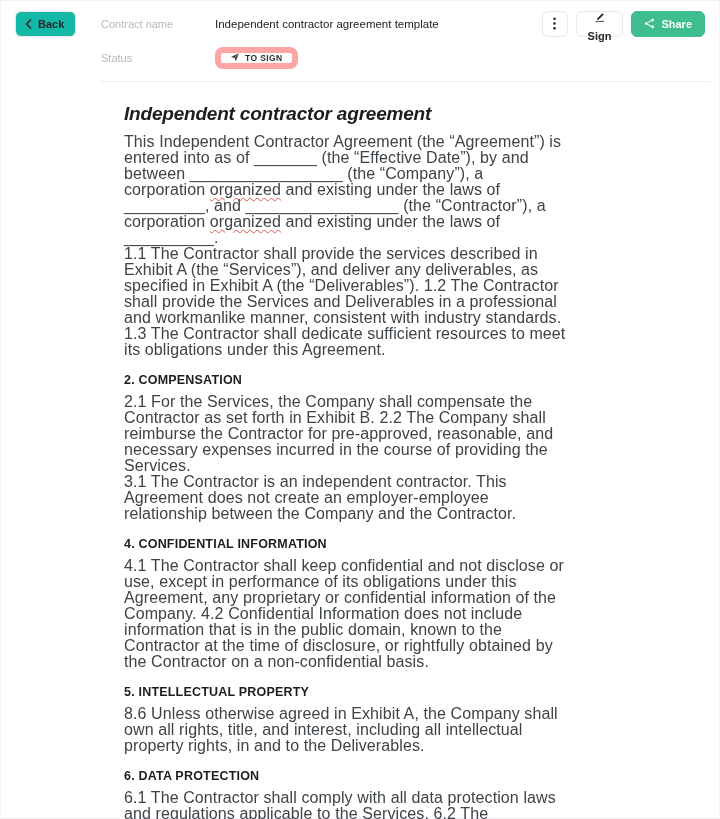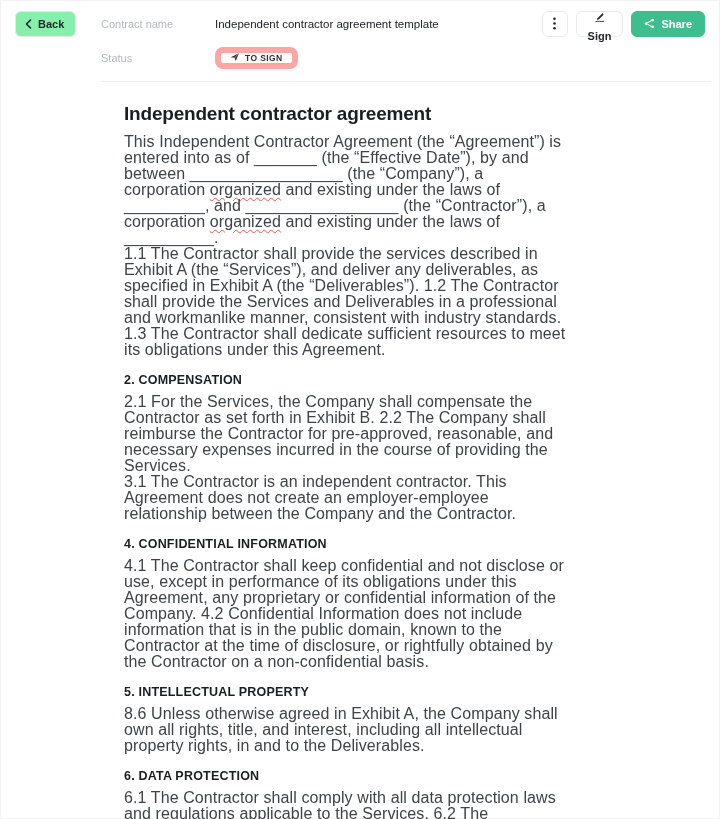--- a/index.html
+++ b/index.html
@@ -4,21 +4,21 @@
 <style>
   * { margin:0; padding:0; box-sizing:border-box; }
   html,body { width:720px; height:819px; overflow:hidden; background:#fff;
     font-family:"Liberation Sans", sans-serif; color:#3e4347; }
   .frame { width:720px; height:819px; background:#fff; border:1px solid #f1f2f4; }
 
   
   .header { display:grid; grid-template-columns:86px 100px 1fr auto;
     align-items:center; padding:10px 14px 0 14px; row-gap:10px; }
   .back-btn { justify-self:start; display:inline-flex; align-items:center; gap:5px;
-    height:26px; padding:0 11px 0 8px; background:#86efac; border:1px solid #e6e8ea;
+    height:26px; padding:0 11px 0 8px; background:#14b8a6; border:1px solid #e6e8ea;
     border-radius:6px; font-size:11px; font-weight:700; color:#25282c; cursor:pointer; }
   .back-btn svg { display:block; }
   .hdr-label { font-size:11px; color:#b3b9bf; }
   .hdr-value { font-size:11.5px; color:#202327; font-weight:400; padding-left:14px; }
   .actions { display:flex; align-items:center; gap:8px; }
   .icon-btn { width:26px; height:26px; display:inline-flex; align-items:center;
     justify-content:center; background:#fff; border:1px solid #e6e8ea; border-radius:6px;
     cursor:pointer; color:#25282c; font-size:13px; font-weight:700; line-height:1; }
   .ghost-btn { display:inline-flex; align-items:center; gap:5px; height:26px;
     padding:0 11px; background:#fff; border:1px solid #e6e8ea; border-radius:6px;
@@ -29,21 +29,21 @@
   .status-badge { grid-column:3 / 4; justify-self:start; margin-left:14px;
     display:inline-flex; align-items:center; gap:5px; height:22px; padding:0 9px;
     background:#fff; border:6px solid #fca5a5; border-radius:8px; font-size:8.5px;
     font-weight:700; letter-spacing:0.4px; color:#2c2f33; cursor:pointer; }
   .hdr-divider { margin:12px 8px 0 100px; border:none; border-top:1px solid #eceef0; }
 
   
   .doc { padding:21px 0 0 123px; }
   .doc-inner { width:444px; }
   .doc-title { font-size:19px; font-weight:700; color:#1b1d1f; letter-spacing:-0.2px;
-    margin-bottom:9px; }
+    margin-bottom:9px;font-style:italic; }
   .doc p { font-size:16px; line-height:16px; color:#3e4347; letter-spacing:0.1px; }
   .doc h2 { font-size:12.5px; font-weight:800; color:#1b1d1f; letter-spacing:0.2px;
     margin:15px 0 7px 0; }
   .misspell { text-decoration:underline; text-decoration-style:wavy;
     text-decoration-color:#e2574c; text-decoration-thickness:1px;
     text-underline-offset:2px; }
   .fade-wrap { position:relative; }
   .fade-wrap::after { content:""; position:absolute; inset:0; pointer-events:none;
     background:linear-gradient(180deg, rgba(255,255,255,0.45) 0%, #ffffff 90%); }
 </style>

